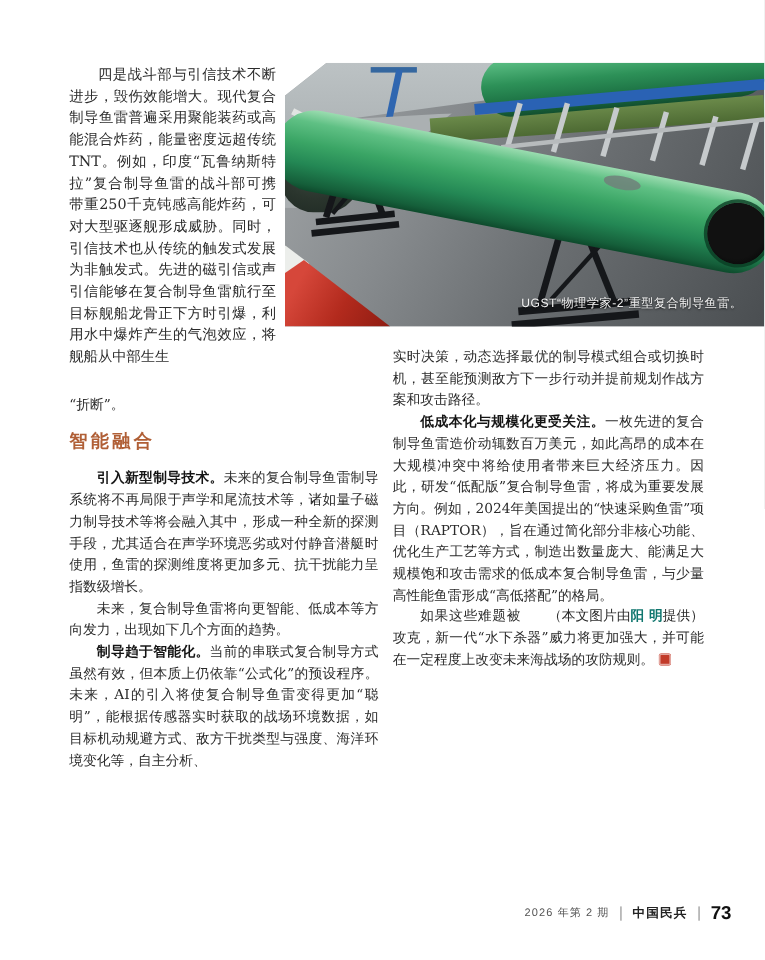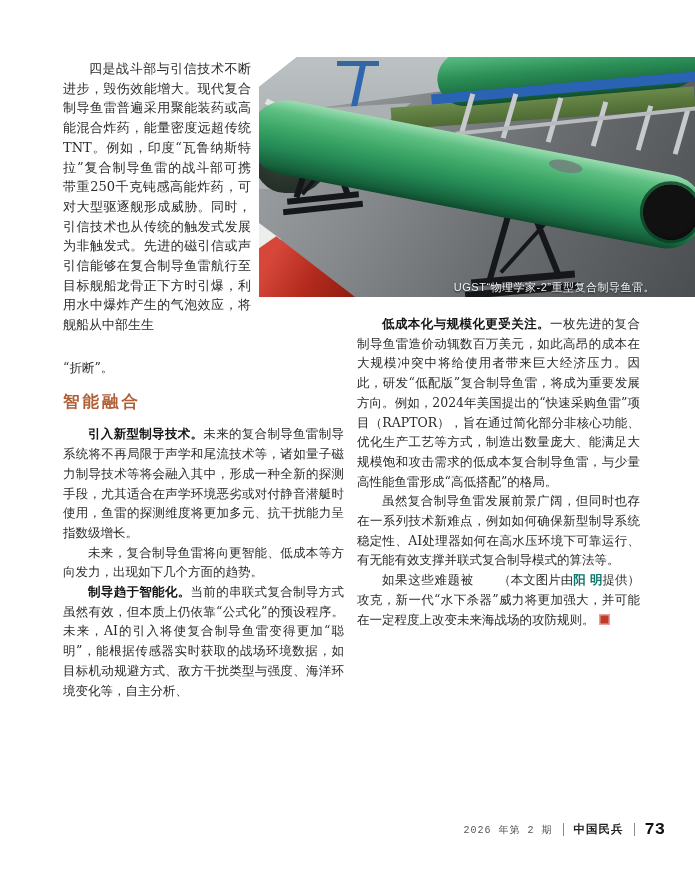--- a/index.html
+++ b/index.html
@@ -25,21 +25,21 @@
   .attribution{float:right;}
   .attribution b{font-weight:700;color:#0f766e;}
   .end-seal{
     display:inline-block;width:11px;height:11px;margin-left:4px;vertical-align:-1px;
     background:#c23b2a;border-radius:2px;
     box-shadow:inset 0 0 0 1.5px rgba(255,255,255,.55), inset 0 0 0 3.5px rgba(194,59,42,1);
   }
   
   .footer{
     position:absolute;right:30px;top:820px;display:flex;align-items:center;gap:10px;
-    font-family:Liberation Mono, monospace;
+    font-family:Liberation Sans, sans-serif;
   }
   .footer .issue{font-size:10px;color:#555;letter-spacing:1px;}
   .footer .divider{width:1px;height:13px;background:#8a8a8a;}
   .footer .magazine{font-size:11.5px;font-weight:700;color:#222;letter-spacing:1px;}
   .footer .pagenum{font-size:17px;font-weight:600;color:#111;}
   
   .photo{
     position:absolute;left:259px;top:57px;width:436px;height:240px;
     background:linear-gradient(118deg,#a3a7a9 0%,#868a8d 32%,#6b6f72 58%,#4a4e51 100%);
     clip-path:polygon(38px 0,100% 0,100% 100%,0 100%,0 30px);
@@ -75,23 +75,23 @@
   .tail-hole{right:5px;top:9px;width:56px;height:56px;border-radius:50%;
      background:radial-gradient(circle at 45% 45%,#111 60%,#000 100%);
      box-shadow:0 0 0 3px rgba(10,60,35,.8);}
   .body-patch{left:300px;top:6px;width:34px;height:12px;border-radius:50%;background:#70807a;opacity:.85;}
   .hull-white{left:0;top:166px;width:52px;height:74px;background:#eceeeb;
       clip-path:polygon(0 0,42% 22%,16% 100%,0 100%);}
   .hull-red{left:0;top:174px;width:96px;height:66px;
       background:linear-gradient(120deg,#d6473a 20%,#b22a1d 60%,#8e1c12 100%);
       clip-path:polygon(0 26%,18% 8%,100% 100%,0 100%);}
   .photo-caption{
-    right:40px;top:211px;font-family:"Liberation Sans","DejaVu Sans",sans-serif;
+    right:20px;top:211px;font-family:"Liberation Sans","DejaVu Sans",sans-serif;
     font-size:11px;color:#f4f4f4;letter-spacing:.5px;
-    text-shadow:0 1px 2px rgba(0,0,0,.75);white-space:nowrap;margin-top:12px;
+    text-shadow:0 1px 2px rgba(0,0,0,.75);white-space:nowrap;
   }
 </style>
 </head>
 <body>
 
 <div class="page">
 
   <div class="photo">
     <div class="water"></div>
     <div class="pole-top"></div>
@@ -147,22 +147,22 @@
 
   <div class="col col-left">
     <p class="no-indent">“折断”。</p>
     <div class="section-heading">智能融合</div>
     <p><span class="lead">引入新型制导技术。</span><span>未来的复合制导鱼雷制导系统将不再局限于声学和尾流技术等，诸如量子磁力制导技术等将会融入其中，形成一种全新的探测手段，尤其适合在声学环境恶劣或对付静音潜艇时使用，鱼雷的探测维度将更加多元、抗干扰能力呈指数级增长。</span></p>
     <p>未来，复合制导鱼雷将向更智能、低成本等方向发力，出现如下几个方面的趋势。</p>
     <p><span class="lead">制导趋于智能化。</span><span>当前的串联式复合制导方式虽然有效，但本质上仍依靠“公式化”的预设程序。未来，AI的引入将使复合制导鱼雷变得更加“聪明”，能根据传感器实时获取的战场环境数据，如目标机动规避方式、敌方干扰类型与强度、海洋环境变化等，自主分析、</span></p>
   </div>
 
   <div class="col col-right">
+    <p class="no-indent">实时决策，动态选择最优的制导模式组合或切换时机，甚至能预测敌方下一步行动并提前规划作战方案和攻击路径。</p>
     <p><span class="lead">低成本化与规模化更受关注。</span><span>一枚先进的复合制导鱼雷造价动辄数百万美元，如此高昂的成本在大规模冲突中将给使用者带来巨大经济压力。因此，研发“低配版”复合制导鱼雷，将成为重要发展方向。例如，2024年美国提出的“快速采购鱼雷”项目（RAPTOR），旨在通过简化部分非核心功能、优化生产工艺等方式，制造出数量庞大、能满足大规模饱和攻击需求的低成本复合制导鱼雷，与少量高性能鱼雷形成“高低搭配”的格局。</span></p>
-    <p>虽然复合制导鱼雷发展前景广阔，但同时也存在一系列技术新难点，例如如何确保新型制导系统稳定性、AI处理器如何在高水压环境下可靠运行、有无能有效支撑并联式复合制导模式的算法等。</p>
     <p><span class="attribution"><span>（本文图片由</span><b>阳 明</b><span>提供）</span></span><span>如果这些难题被攻克，新一代“水下杀器”威力将更加强大，并可能在一定程度上改变未来海战场的攻防规则。</span><span class="end-seal"></span></p>
   </div>
 
   <div class="footer">
     <span class="issue">2026 年第 2 期</span>
     <span class="divider"></span>
     <span class="magazine">中国民兵</span>
     <span class="divider"></span>
     <span class="pagenum">73</span>
   </div>

